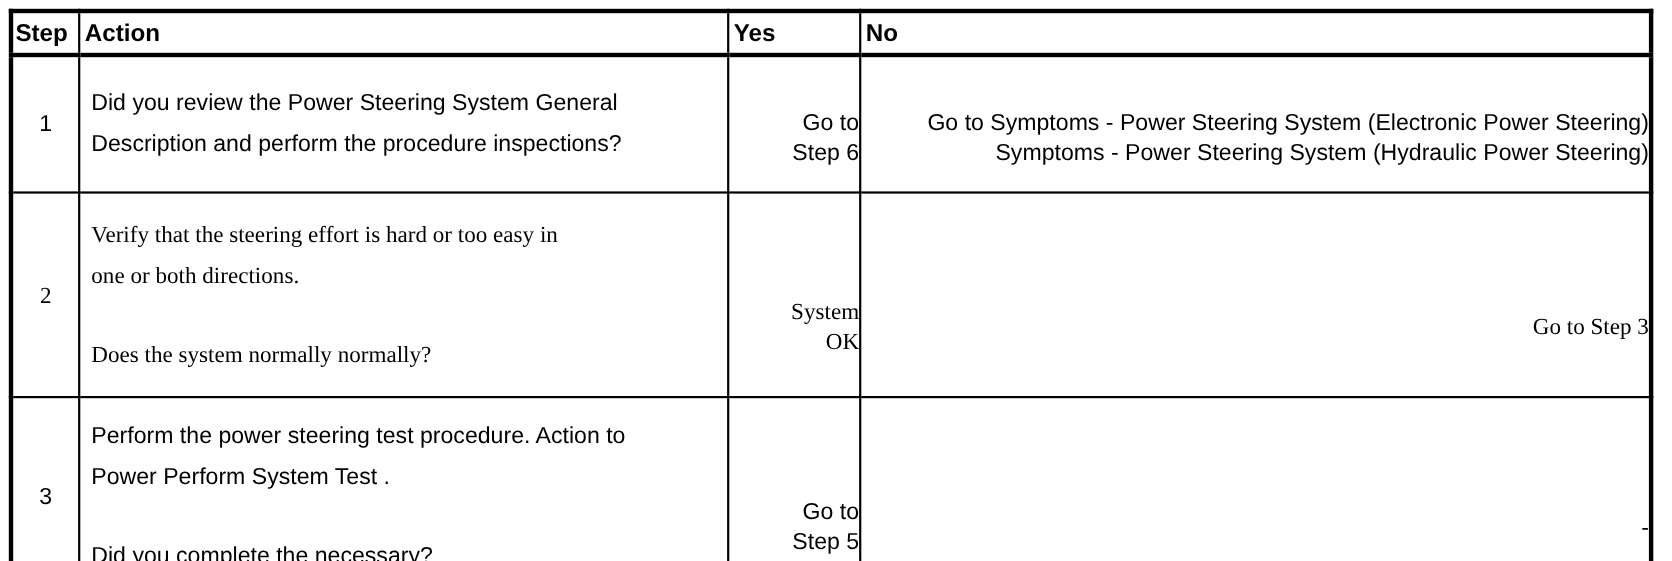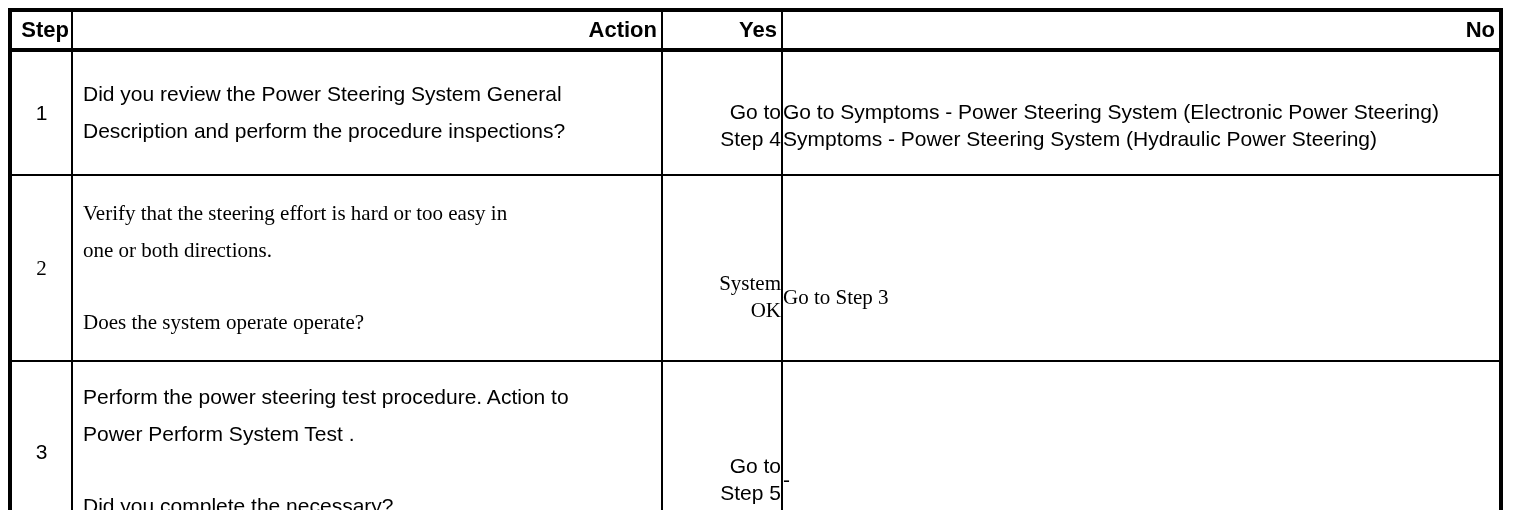--- a/index.html
+++ b/index.html
@@ -45,21 +45,21 @@
     padding: 0;
     vertical-align: middle;
     font-size: 21px;
     line-height: 1.28;
     font-weight: normal;
   }
 
   
   .hdr-row th {
     height: 36px;
-    text-align: right;
+    text-align: left;
     font-weight: bold;
     font-size: 22px;
     border-bottom: 4px solid #000000;
     padding: 0 4px;
   }
   .hdr-row th.th-step   { padding: 0 2px; }
 
   
   .cell-step {
     text-align: center;
@@ -73,21 +73,21 @@
     padding: 6px 6px 6px 9px;
   }
 
   .cell-yes {
     text-align: right;
     vertical-align: middle;
     padding: 0 3px;
   }
 
   .cell-no {
-    text-align: left;
+    text-align: right;
     vertical-align: middle;
     padding: 0 8px;
   }
 
   
   .row-1 td { height: 96px; }
   .row-2 td { height: 126px; font-family: Liberation Serif, serif; }
   .row-3 td { height: 124px; }
 
   
@@ -129,32 +129,32 @@
     <tbody>
 
       <tr class="row-1">
         <td class="cell-step">1</td>
         <td class="cell-action">
           <p class="act-line">Did you review the Power Steering System General</p>
           <p class="act-line">Description and perform the procedure inspections?</p>
         </td>
         <td class="cell-yes">
           <span class="nowrap-line">Go to</span>
-          <span class="nowrap-line">Step 4</span>
+          <span class="nowrap-line">Step 6</span>
         </td>
         <td class="cell-no">Go to Symptoms - Power Steering System (Electronic Power Steering) Symptoms - Power Steering System (Hydraulic Power Steering)</td>
       </tr>
 
       <tr class="row-2">
         <td class="cell-step">2</td>
         <td class="cell-action">
           <p class="act-line">Verify that the steering effort is hard or too easy in</p>
           <p class="act-line">one or both directions.</p>
           <p class="act-gap"></p>
-          <p class="act-line">Does the system operate operate?</p>
+          <p class="act-line">Does the system normally normally?</p>
         </td>
         <td class="cell-yes">
           <span class="nowrap-line">System</span>
           <span class="nowrap-line">OK</span>
         </td>
         <td class="cell-no">Go to Step 3</td>
       </tr>
 
       <tr class="row-3">
         <td class="cell-step">3</td>

